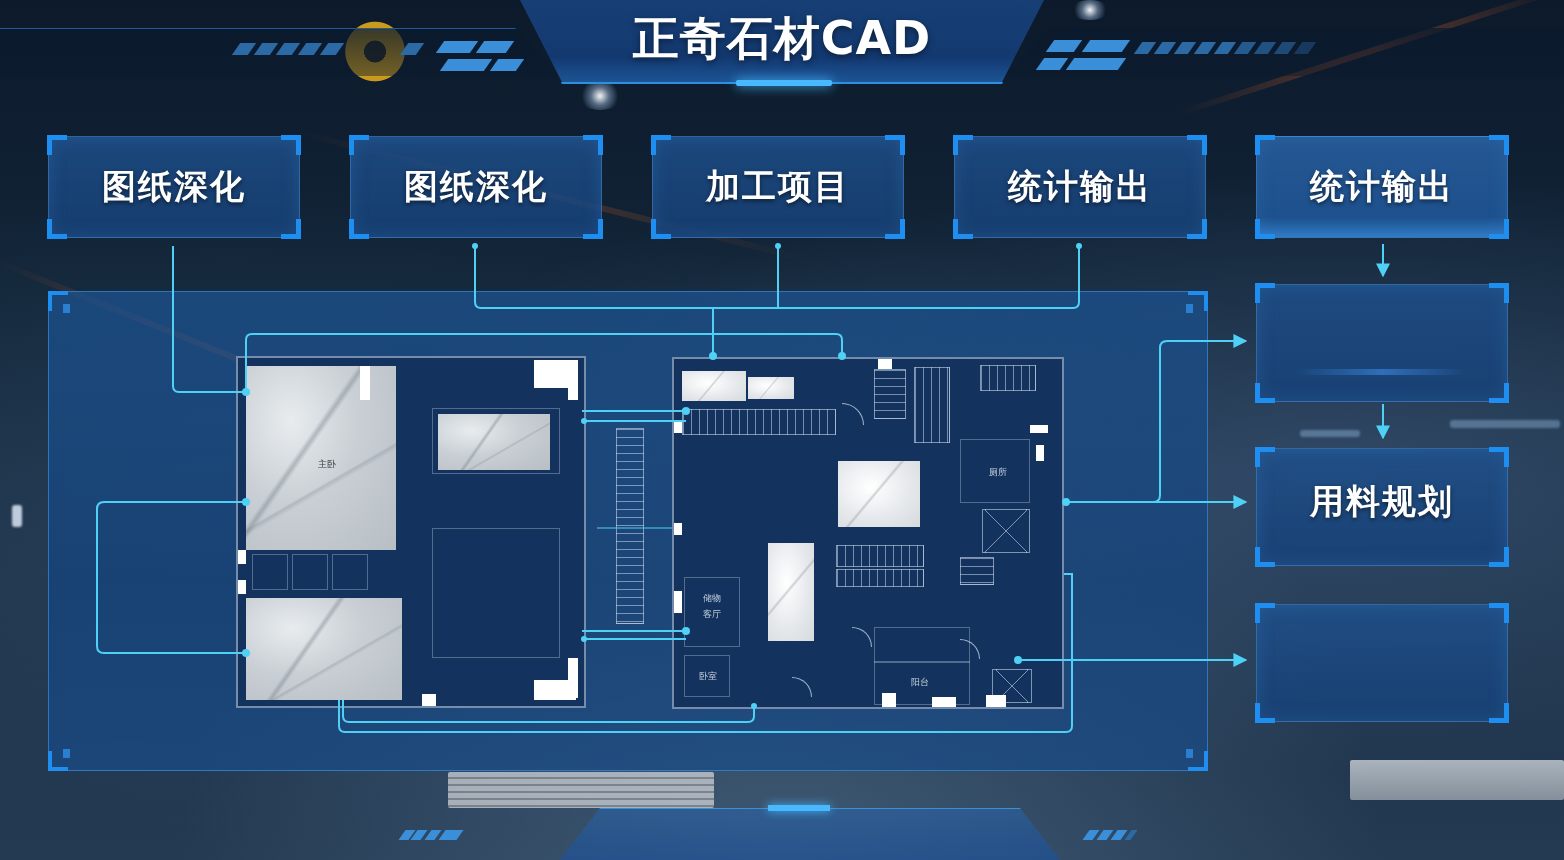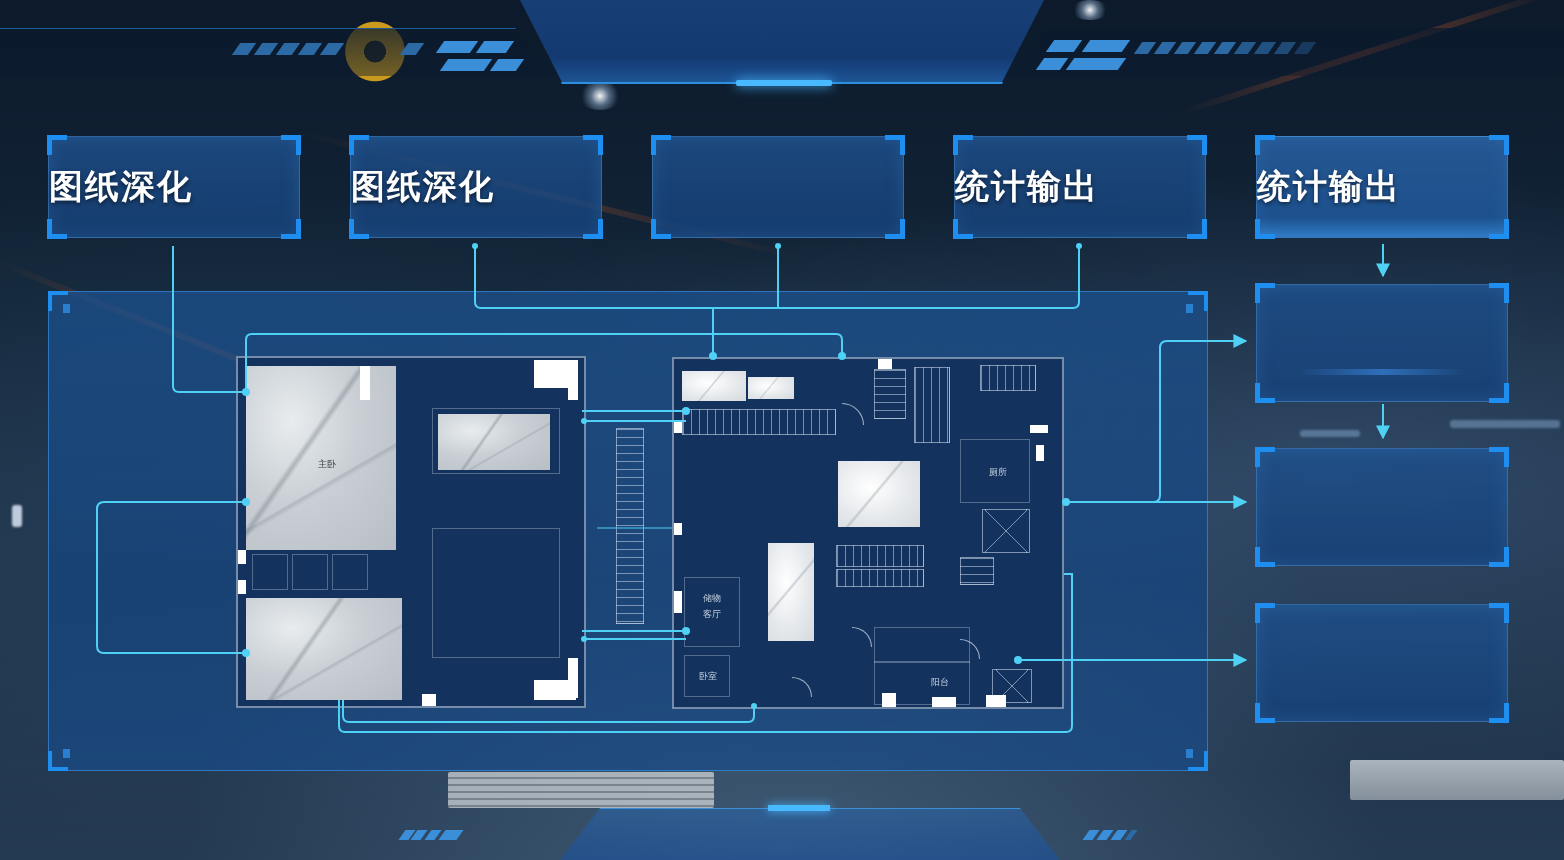--- a/index.html
+++ b/index.html
@@ -52,21 +52,21 @@
   .header-wing.left { left:0; width:560px; clip-path:polygon(0 0, 92% 0, 100% 100%, 0 100%); border-top:1px solid #1e5b96; }
   .header-wing.right { left:1004px; width:560px; clip-path:polygon(8% 0, 100% 0, 100% 100%, 0 100%); }
   .stripe { position:absolute; height:12px; background:#3a8fd8; transform:skewX(-35deg); }
   .stripe.dim { background:#2b6aa5; }
 
   
   .fbox {
     position:absolute; width:252px; height:102px;
     background:linear-gradient(180deg, rgba(30,80,140,0.82) 0%, rgba(22,65,120,0.85) 100%);
     border:1px solid rgba(80,150,220,0.45);
-    display:flex; align-items:center; 
+    display:flex; align-items:center; justify-content:center;
     box-shadow: inset 0 0 18px rgba(60,140,220,0.25);
   }
   .fbox.tall { height:118px; }
   .fbox-label {
     color:#fff; font-weight:bold; font-size:34px; letter-spacing:2px;
     text-shadow:0 2px 4px rgba(0,0,0,0.55);
     font-family:"DejaVu Sans", sans-serif;
   }
   .corner { position:absolute; width:20px; height:20px; border-color:#1e8ff0; border-style:solid; }
   .corner.tl { left:-2px; top:-2px; border-width:5px 0 0 5px; }
@@ -170,20 +170,21 @@
   <div class="stripe dim" style="left:214px;top:14px;width:14px;"></div>
   <div class="stripe dim" style="left:234px;top:14px;width:14px;opacity:0.8;"></div>
   <div class="stripe dim" style="left:254px;top:14px;width:14px;opacity:0.7;"></div>
   <div class="stripe dim" style="left:274px;top:14px;width:14px;opacity:0.6;"></div>
   <div class="stripe dim" style="left:294px;top:14px;width:14px;opacity:0.4;"></div>
 </div>
 
 <div class="header">
   <div class="header-plate"></div>
   <div class="header-edge"></div>
+  <div class="header-title">正奇石材CAD</div>
 </div>
 <div class="header-glow"></div>
 
 <div class="main-panel">
   <div class="mp-corner tl"></div>
   <div class="mp-corner tr"></div>
   <div class="mp-corner bl"></div>
   <div class="mp-corner br"></div>
   <div class="mp-dot" style="left:14px;top:12px;"></div>
   <div class="mp-dot" style="right:14px;top:12px;"></div>
@@ -237,21 +238,21 @@
   <div class="stair" style="left:162px;top:210px;width:88px;height:18px;"></div>
 
   <div class="plan-inner" style="left:286px;top:80px;width:70px;height:64px;">
     <span class="room-label onblue" style="left:28px;top:26px;">厕所</span>
   </div>
   <div class="xbox" style="left:308px;top:150px;width:48px;height:44px;"></div>
   <div class="stair h" style="left:286px;top:198px;width:34px;height:28px;"></div>
 
   <div class="plan-inner" style="left:200px;top:268px;width:96px;height:36px;"></div>
   <div class="plan-inner" style="left:200px;top:302px;width:96px;height:44px;">
-    <span class="room-label onblue" style="left:36px;top:14px;margin-left:20px;">阳台</span>
+    <span class="room-label onblue" style="left:36px;top:14px;">阳台</span>
   </div>
   <div class="xbox" style="left:318px;top:310px;width:40px;height:34px;"></div>
   <div class="door" style="left:178px;top:268px;width:20px;height:20px;"></div>
   <div class="door" style="left:118px;top:318px;width:20px;height:20px;"></div>
   <div class="door" style="left:286px;top:280px;width:20px;height:20px;"></div>
 
   <div class="wall-white" style="left:204px;top:0px;width:14px;height:10px;"></div>
   <div class="wall-white" style="left:356px;top:66px;width:18px;height:8px;"></div>
   <div class="wall-white" style="left:0px;top:62px;width:8px;height:12px;"></div>
   <div class="wall-white" style="left:0px;top:164px;width:8px;height:12px;"></div>
@@ -327,20 +328,21 @@
   <div class="corner tr"></div>
   <div class="corner bl"></div>
   <div class="corner br"></div>
   <span class="fbox-label">图纸深化</span>
 </div>
 <div class="fbox" style="left:652px;top:136px;">
   <div class="corner tl"></div>
   <div class="corner tr"></div>
   <div class="corner bl"></div>
   <div class="corner br"></div>
+  <span class="fbox-label">加工项目</span>
 </div>
 <div class="fbox" style="left:954px;top:136px;">
   <div class="corner tl"></div>
   <div class="corner tr"></div>
   <div class="corner bl"></div>
   <div class="corner br"></div>
   <span class="fbox-label">统计输出</span>
 </div>
 <div class="fbox" style="left:1256px;top:136px;background:linear-gradient(180deg, rgba(40,95,160,0.88) 0%, rgba(30,85,150,0.9) 80%, rgba(50,130,210,0.9) 100%);">
   <div class="corner tl"></div>
@@ -355,20 +357,21 @@
   <div class="corner tr"></div>
   <div class="corner bl"></div>
   <div class="corner br"></div>
   <div class="fbox-underglow"></div>
 </div>
 <div class="fbox tall" style="left:1256px;top:448px;">
   <div class="corner tl"></div>
   <div class="corner tr"></div>
   <div class="corner bl"></div>
   <div class="corner br"></div>
+  <span class="fbox-label" style="margin-top:-10px;">用料规划</span>
 </div>
 <div class="fbox tall" style="left:1256px;top:604px;">
   <div class="corner tl"></div>
   <div class="corner tr"></div>
   <div class="corner bl"></div>
   <div class="corner br"></div>
 </div>
 
 <div class="bottom-plate"></div>
 <div class="bottom-glow"></div>

